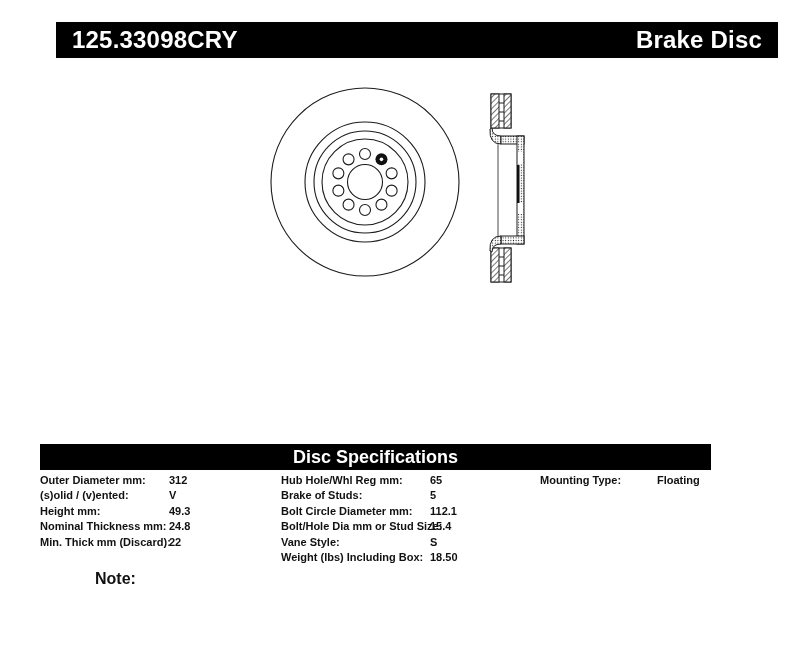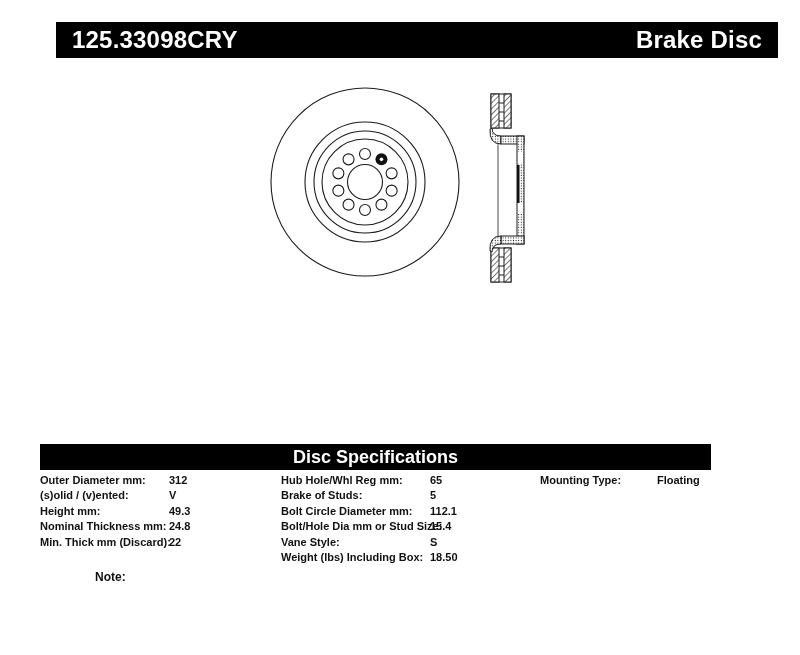--- a/index.html
+++ b/index.html
@@ -42,21 +42,21 @@
     font-size:11px; font-weight:bold; color:#111111;
     white-space:nowrap;
   }
   .spec-label { display:inline-block; text-align:left; }
   #spec-col-1 .spec-label { width:124px; }
   #spec-col-2 .spec-label { width:144px; }
   #spec-col-3 .spec-label { width:112px; }
   .spec-value { margin-left:5px; text-align:right; }
   #note-label {
     position:absolute; left:95px; top:570px;
-    font-size:12px; font-weight:bold; color:#111111;
+    font-size:16px; font-weight:bold; color:#111111;
   }
 </style>
 </head>
 <body>
 
 <div class="bar" id="header-bar">
   <span>125.33098CRY</span>
   <span>Brake Disc</span>
 </div>
 

